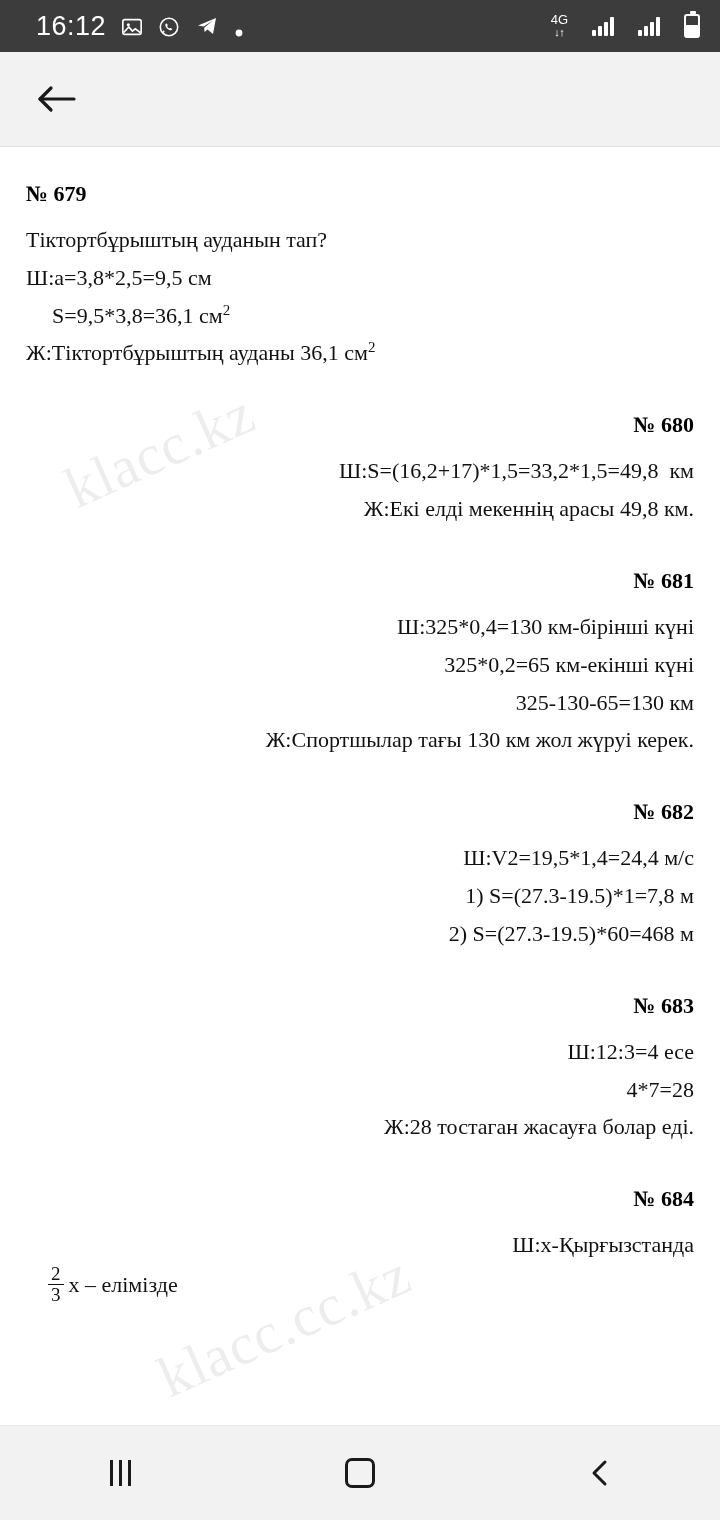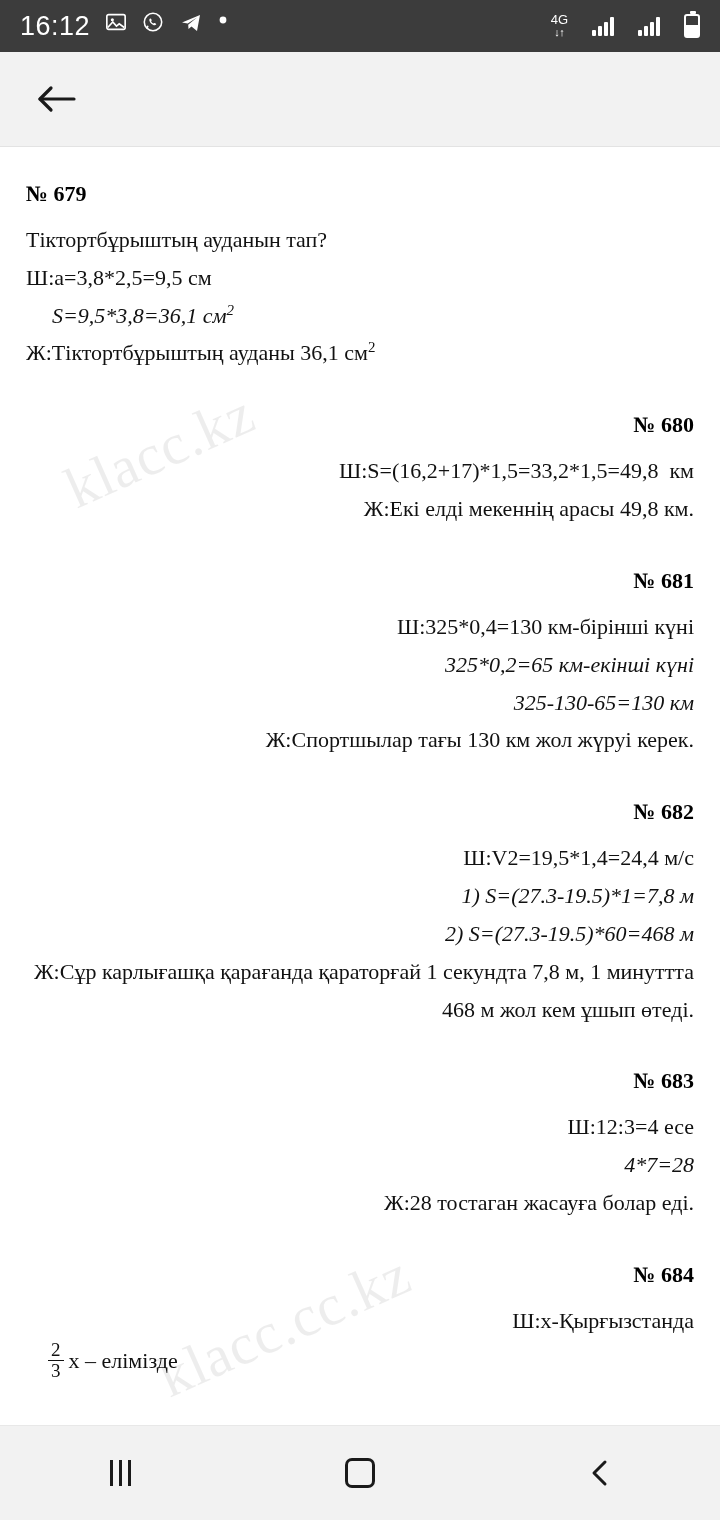--- a/index.html
+++ b/index.html
@@ -15,22 +15,23 @@
     height: 52px;
     background: #3c3c3c;
     color: #ffffff;
     display: flex;
     align-items: center;
     padding: 0 20px;
     font-family: "Liberation Sans", sans-serif;
   }
   .status-left {
     display: flex;
-    align-items: flex-start;
+    align-items: flex-end;
     gap: 15px;
+    margin-left: 16px;
   }
   .status-clock {
     font-size: 27px;
     letter-spacing: 0.5px;
   }
   .status-right {
     margin-left: auto;
     display: flex;
     align-items: center;
     gap: 24px;
@@ -108,21 +109,21 @@
     font-size: 22px;
     color: #000000;
     margin-bottom: 14px;
   }
   .line {
     font-size: 22px;
     color: #111;
     line-height: 1.72;
     white-space: pre-wrap;
   }
-  .indent { padding-left: 26px; font-style: italic; }
+  .indent { padding-left: 26px; }
   sup { font-size: 0.68em; vertical-align: super; }
 
   .fracline { display: flex; align-items: center; font-size: 22px; color: #111; line-height: 1.5; padding-left: 22px; }
   .frac {
     display: inline-flex;
     flex-direction: column;
     align-items: center;
     vertical-align: middle;
     margin-right: 5px;
     font-size: 19px;
@@ -243,21 +244,20 @@
     <div class="line indent">325*0,2=65 км-екінші күні</div>
     <div class="line indent">325-130-65=130 км</div>
     <div class="line">Ж:Спортшылар тағы 130 км жол жүруі керек.</div>
   </div>
 
   <div class="task">
     <div class="task-no">№ 682</div>
     <div class="line">Ш:V2=19,5*1,4=24,4 м/с</div>
     <div class="line indent">1) S=(27.3-19.5)*1=7,8 м</div>
     <div class="line indent">2) S=(27.3-19.5)*60=468 м</div>
-    <div class="line">Ж:Сұр карлығашқа қарағанда қараторғай 1 секундта 7,8 м, 1 минуттта 468 м жол кем ұшып өтеді.</div>
   </div>
 
   <div class="task">
     <div class="task-no">№ 683</div>
     <div class="line">Ш:12:3=4 есе</div>
     <div class="line indent">4*7=28</div>
     <div class="line">Ж:28 тостаган жасауға болар еді.</div>
   </div>
 
   <div class="task" style="">

